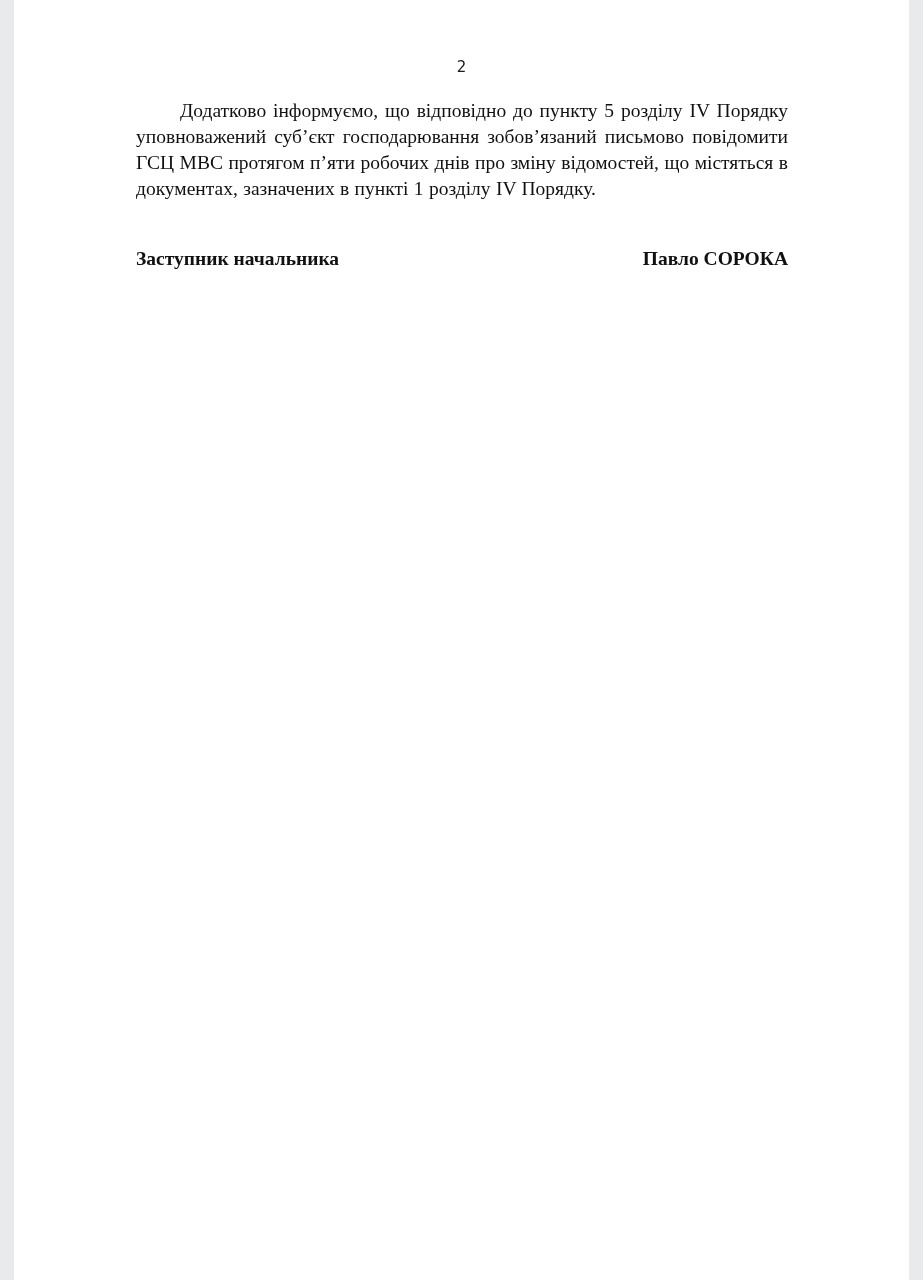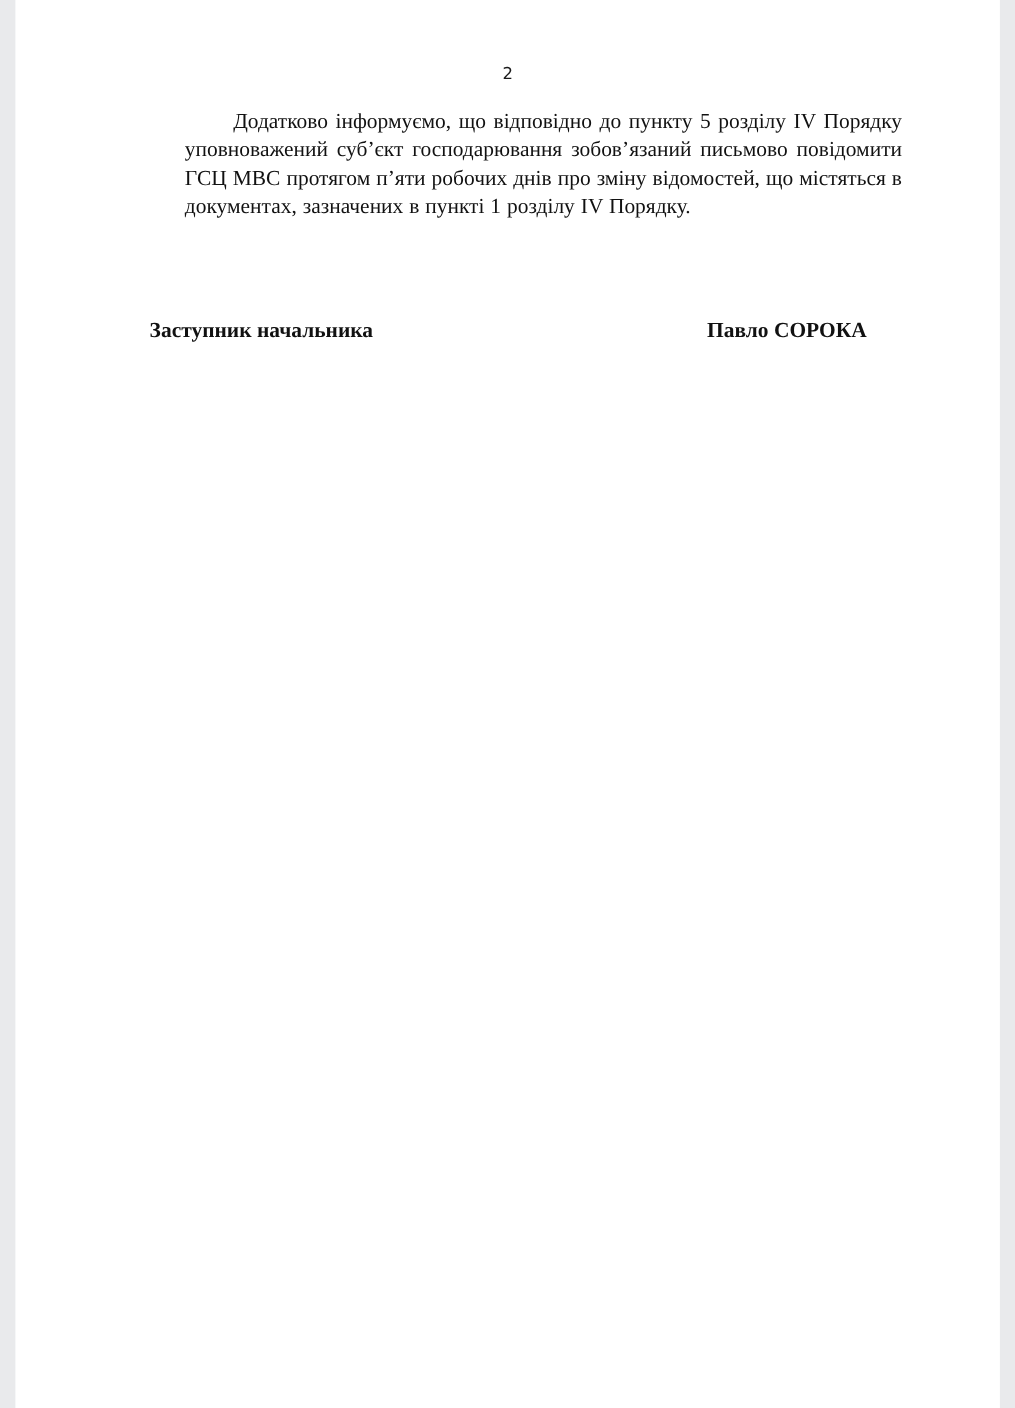--- a/index.html
+++ b/index.html
@@ -36,34 +36,32 @@
     position: absolute;
     top: 98px;
     left: 122px;
     width: 652px;
     font-size: 19.5px;
     line-height: 26px;
     text-align: justify;
     text-indent: 44px;
     color: #111111;
     word-spacing: 0.5px;
-    margin-left: 32px;
   }
   .signature-row {
     position: absolute;
     top: 248px;
     left: 122px;
     width: 652px;
     display: flex;
     justify-content: space-between;
     align-items: center;
     font-size: 19.5px;
     font-weight: bold;
     color: #111111;
-    margin-top: 42px;
   }
   .signature-title {
     white-space: nowrap;
   }
   .signature-name {
     white-space: nowrap;
   }
   .executor {
     position: absolute;
     top: 1028px;

